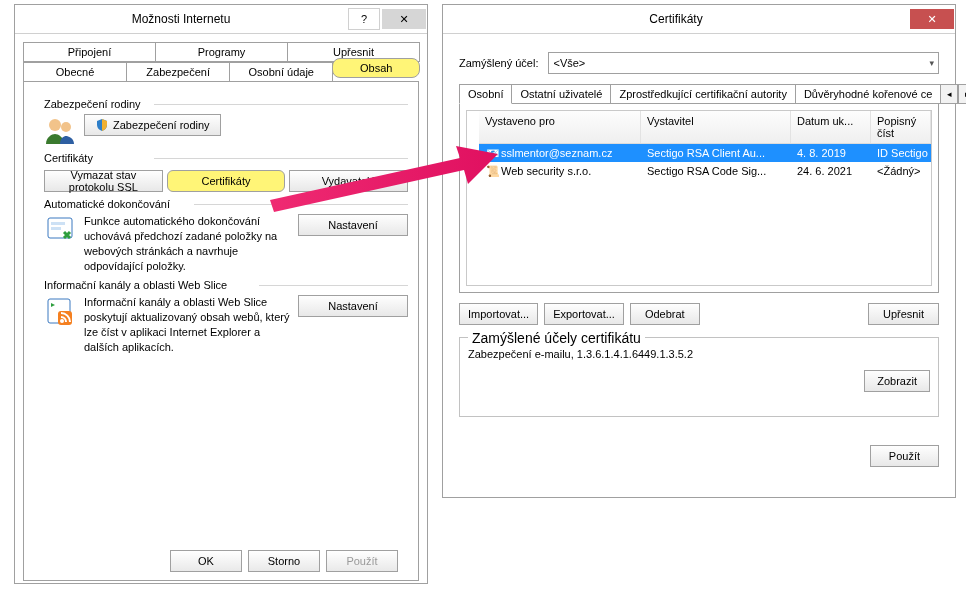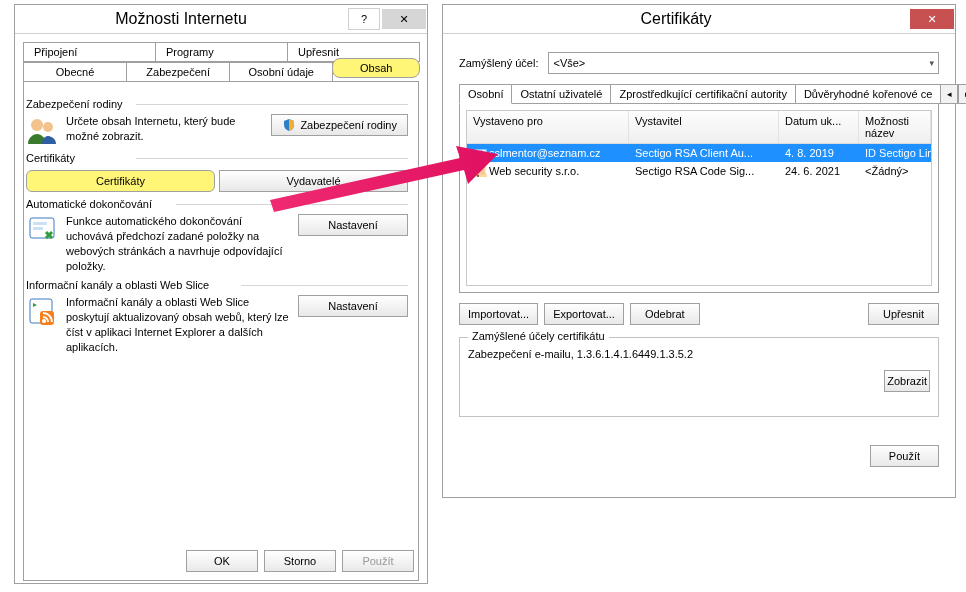--- a/index.html
+++ b/index.html
@@ -21,21 +21,21 @@
   .titlebar {
     height: 28px;
     background: #fff;
     display: flex;
     align-items: center;
     border-bottom: 1px solid #d0d0d0;
   }
   .titlebar .title {
     flex: 1;
     text-align: center;
-    font-size: 16px;
+    font-size: 12px;
   }
   .titlebar .btn {
     width: 30px;
     height: 20px;
     margin: 1px;
     display: flex;
     align-items: center;
     justify-content: center;
     font-size: 11px;
     background: #e6e6e6;
@@ -51,35 +51,35 @@
   
   .tabrow { display:flex; }
   .tab {
     border:1px solid #a0a0a0;
     padding:3px 10px;
     background:#fff;
     margin-right:-1px;
     font-size:11px;
     position:relative;
   }
-  .tab.tall { flex:1; }
+  .tab.tall { flex:1; text-align:center; }
   .tab.active {
     background:#fff;
     border-bottom:1px solid #fff;
     z-index:2;
   }
   .tab.hl {
     background: #fff577;
     border-radius: 8px;
     border-color:#a0a0a0;
   }
   .tab-body {
     border:1px solid #a0a0a0;
     margin-top:-1px;
-    padding: 10px 10px 8px 2px;
+    padding: 10px 10px 8px 20px;
     height: 480px;
     position:relative;
   }
 
   .section-title { font-size:11px; margin:6px 0 4px 0; color:#000; position:relative;}
   .section-title::after{
     content:'';
     position:absolute;
     left: 110px; right:0;
     top:50%;
@@ -101,21 +101,21 @@
     display:inline-flex;
     align-items:center;
     justify-content:center;
     gap:4px;
   }
   .btnbar { display:flex; gap:4px; margin:6px 0 2px 0;}
   .btnbar .btn-std { min-width:auto; flex:1;}
   .btn-hl { background:#fff577; border-radius:6px; }
 
   .bottom-buttons {
-    position:absolute; right:4px; bottom:8px;
+    position:absolute; right:20px; bottom:8px;
     display:flex; gap:6px;
   }
   .btn-dlg {
     height:22px; width:72px;
     border:1px solid #a0a0a0;
     background:linear-gradient(#fff,#e9e9e9);
     font-size:11px;
   }
   .btn-dlg.disabled { color:#9a9a9a; }
 
@@ -149,20 +149,21 @@
     height:190px;
     position:relative;
     padding:6px;
     box-sizing:border-box;
   }
   .list-inner{
     border:1px solid #c9c9c9;
     height:100%;
     box-sizing:border-box;
     overflow:hidden;
+    padding-left:12px;
   }
   .cols{ display:flex; background:#fff; border-bottom:1px solid #dcdcdc;}
   .colh{
     padding:4px 6px;
     font-size:11px;
     border-right:1px solid #e2e2e2;
     background:linear-gradient(#fdfdfd,#efefef);
     box-sizing:border-box;
   }
   .c1{width:162px;} .c2{width:150px;} .c3{width:80px;} .c4{flex:1;}
@@ -175,21 +176,21 @@
   .cert-btns .spacer{flex:1;}
   .fieldset{
     border:1px solid #c2c2c2;
     margin-top:12px;
     padding:10px 8px 8px 8px;
     position:relative;
     height:60px;
   }
   .fieldset .legend{
     position:absolute; top:-8px; left:8px;
-    background:#fff; padding:0 4px; font-size:11px;
+    background:#fff; padding:0 4px; font-size:14px;
   }
   .fs-row{ display:flex; align-items:center;}
   .fs-row .spacer{flex:1;}
   .cert-window .close-row{
     display:flex; justify-content:flex-end; margin-top:28px;
   }
 
   
   .arrow-overlay{
     position:absolute;
@@ -226,34 +227,34 @@
       <div class="section-title">Zabezpečení rodiny</div>
       <div class="row">
         <div class="icon32">
           <svg viewBox="0 0 32 32">
               <circle cx="11" cy="11" r="6" fill="#f2c38a"></circle>
               <circle cx="22" cy="13" r="5" fill="#f2c38a"></circle>
               <path d="M2 30c0-7 6-10 9-10s9 3 9 10" fill="#3a7a2e"></path>
               <path d="M16 30c0-6 4-8 6-8s8 2 8 8" fill="#2e5fa2"></path>
             </svg>
         </div>
-        <div class="desc">Určete obsah Internetu, který bude možné zobrazit.</div>
         <button class="btn-std">
           <span>
               <svg width="14" height="14" viewBox="0 0 14 14">
                 <path d="M7 1l5 2v4c0 3-2 5-5 6-3-1-5-3-5-6V3z" fill="#2e7fc9"></path>
                 <path d="M7 1l5 2v4c0 3-2 5-5 6V1z" fill="#f0b030"></path>
               </svg>
             </span>
           <span>Zabezpečení rodiny</span>
         </button>
       </div>
 
       <div class="section-title">Certifikáty</div>
       <div class="btnbar">
+        <button class="btn-std">Vymazat stav protokolu SSL</button>
         <button class="btn-std btn-hl">Certifikáty</button>
         <button class="btn-std">Vydavatelé</button>
       </div>
 
       <div class="section-title long">Automatické dokončování</div>
       <div class="row">
         <div class="icon32">
           <svg viewBox="0 0 32 32">
               <rect x="4" y="4" width="24" height="20" rx="2" fill="#fff" stroke="#3a78c0"></rect>
               <rect x="7" y="8" width="14" height="3" fill="#cde1f5"></rect>
@@ -314,21 +315,21 @@
         <div class="sa">▸</div>
       </div>
     </div>
 
     <div class="list-frame">
       <div class="list-inner">
         <div class="cols">
           <div class="colh c1">Vystaveno pro</div>
           <div class="colh c2">Vystavitel</div>
           <div class="colh c3">Datum uk...</div>
-          <div class="colh c4">Možnosti název</div>
+          <div class="colh c4">Popisný číst</div>
         </div>
         <div class="lrow sel">
           <span class="cell c1"><span class="ci">📧</span><span>sslmentor@seznam.cz</span></span>
           <span class="cell c2">Sectigo RSA Client Au...</span>
           <span class="cell c3">4. 8. 2019</span>
           <span class="cell c4">ID Sectigo Limite...</span>
         </div>
         <div class="lrow">
           <span class="cell c1"><span class="ci">📜</span><span>Web security s.r.o.</span></span>
           <span class="cell c2">Sectigo RSA Code Sig...</span>
@@ -346,21 +347,21 @@
       <button class="btn-std" style="min-width:auto;padding:0 14px;">Upřesnit</button>
     </div>
 
     <div class="fieldset">
       <div class="legend">Zamýšlené účely certifikátu</div>
       <div class="fs-row">
         <span>Zabezpečení e-mailu, 1.3.6.1.4.1.6449.1.3.5.2</span>
       </div>
       <div class="fs-row" style="margin-top:10px;">
         <div class="spacer"></div>
-        <button class="btn-std" style="min-width:auto;padding:0 2px;">Zobrazit</button>
+        <button class="btn-std" style="min-width:auto;padding:0 12px;">Zobrazit</button>
       </div>
     </div>
 
     <div class="close-row">
       <button class="btn-std" style="min-width:auto;padding:0 18px;">Použít</button>
     </div>
   </div>
 </div>
 
 <svg class="arrow-overlay" style="left:260px; top:140px; width:240px; height:80px;" viewBox="0 0 240 80">

